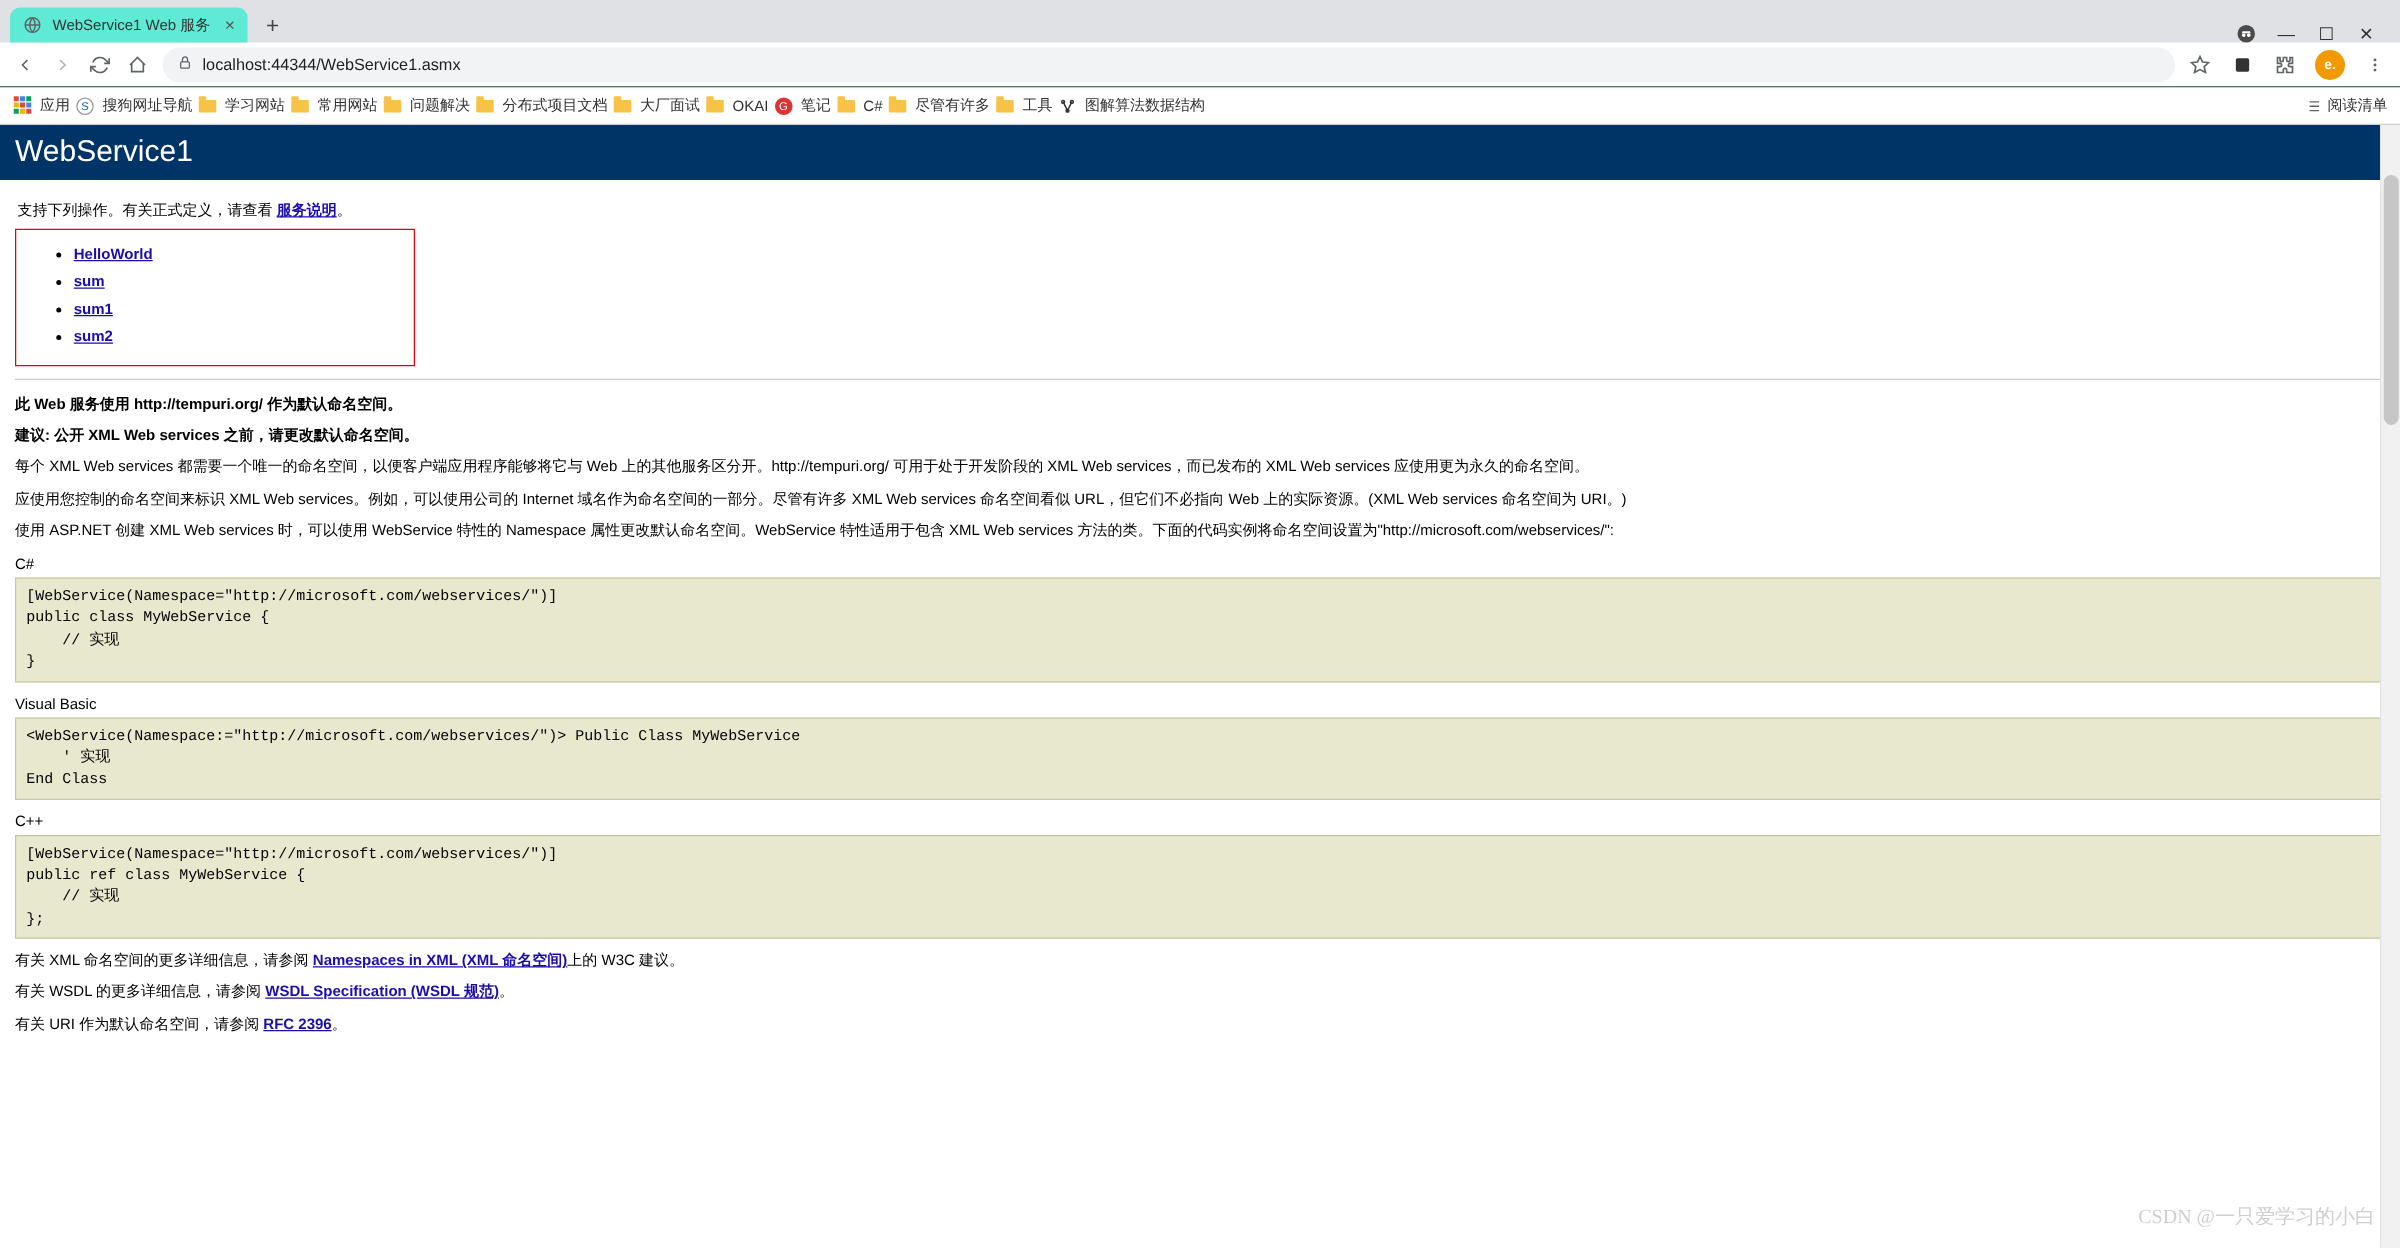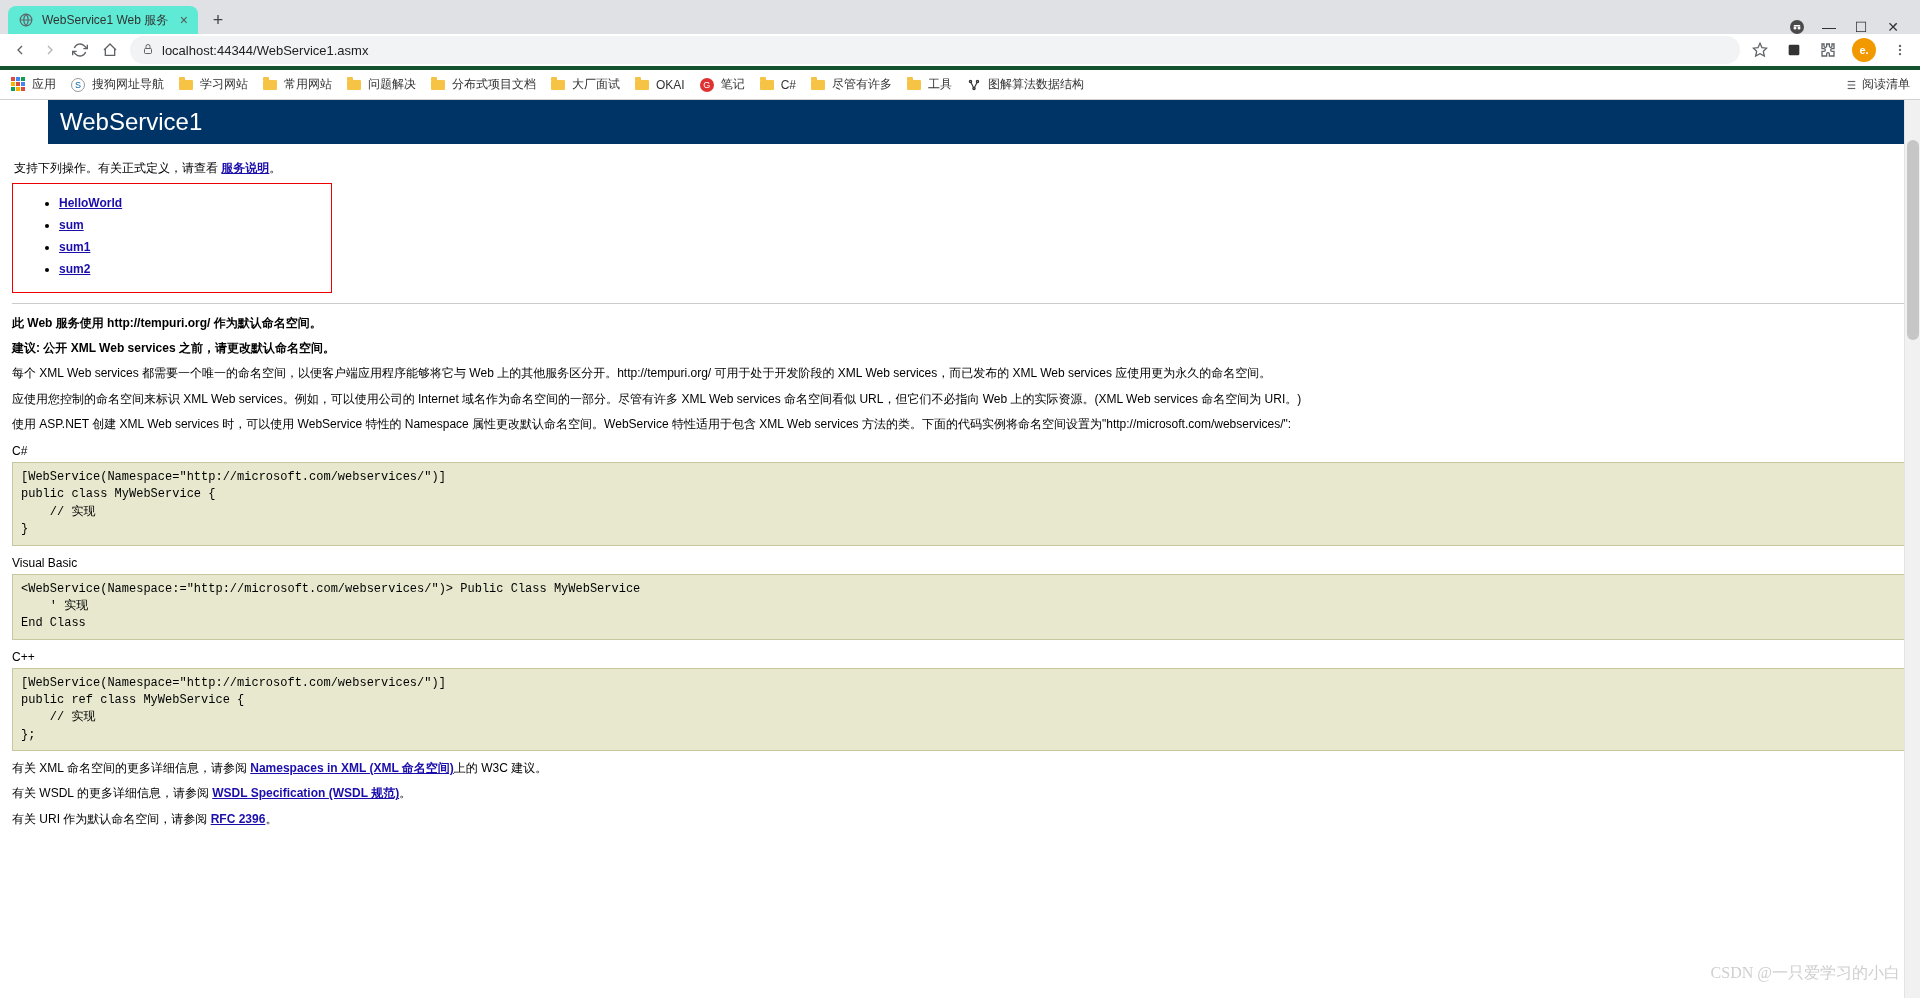--- a/index.html
+++ b/index.html
@@ -9,44 +9,44 @@
   .chrome { background: #dfe1e5; }
   .tab-strip { display: flex; align-items: flex-end; height: 34px; padding: 6px 8px 0 8px; gap: 6px; }
   .tab { display: flex; align-items: center; gap: 8px; background: #5eead4; border-radius: 8px 8px 0 0; height: 28px; padding: 0 10px; min-width: 190px; font-size: 12px; color: #333; position: relative; }
   .tab .favicon { width: 16px; height: 16px; display:flex; align-items:center; justify-content:center; }
   .tab .close { margin-left: auto; font-size: 14px; color:#555; }
   .newtab { width: 28px; height: 28px; display:flex; align-items:center; justify-content:center; color:#444; font-size:18px; }
   .win-controls { margin-left: auto; display:flex; gap:18px; padding-right:12px; color:#333; }
   .win-controls span { width:14px; height:14px; display:flex; align-items:center; justify-content:center; font-size:14px; }
   .incognito { width:20px; height:20px; border-radius:50%; background:#4a4a4a; display:flex; align-items:center; justify-content:center; }
 
-  .toolbar { display:flex; align-items:center; gap:10px; background:#fff; height:36px; padding:0 10px; border-bottom:4px solid #14532d; }
+  .toolbar { display:flex; align-items:center; gap:10px; background:#fff; height:36px; padding:0 10px; border-bottom:1px solid #14532d; }
   .nav-btn { width:20px; height:20px; display:flex; align-items:center; justify-content:center; color:#5f6368; }
   .nav-btn.disabled { color:#b5b5b5; }
   .addr { flex:1; display:flex; align-items:center; gap:8px; background:#f1f3f4; border-radius:16px; height:28px; padding:0 12px; color:#202124; font-size:13px; }
   .addr .lock { color:#5f6368; }
   .right-icons { display:flex; align-items:center; gap:14px; }
   .avatar { width:24px; height:24px; border-radius:50%; background:#f29900; color:#fff; display:flex; align-items:center; justify-content:center; font-size:11px; font-weight:bold; }
 
-  .bookmarks { display:flex; align-items:center; gap:14px; background:#fff; height:30px; padding:0 10px; border-bottom:1px solid #d0d0d0; font-size:12px; color:#333; }
+  .bookmarks { display:flex; align-items:center; gap:4px; background:#fff; height:30px; padding:0 10px; border-bottom:1px solid #d0d0d0; font-size:12px; color:#333; }
   .bm { display:flex; align-items:center; gap:6px; white-space:nowrap; }
   .bm-icon { width:16px; height:16px; display:flex; align-items:center; justify-content:center; }
   .folder { width:14px; height:10px; background:#f6c344; border-radius:1px; position:relative; }
   .folder::before { content:""; position:absolute; top:-3px; left:0; width:6px; height:3px; background:#f6c344; border-radius:1px 1px 0 0; }
   .apps-icon { display:grid; grid-template-columns:repeat(3,4px); grid-template-rows:repeat(3,4px); gap:1px; }
   .apps-icon i { background:#dd4b39; width:4px; height:4px; }
   .apps-icon i:nth-child(2){background:#4285f4;} .apps-icon i:nth-child(3){background:#0f9d58;}
   .apps-icon i:nth-child(4){background:#f4b400;} .apps-icon i:nth-child(5){background:#dd4b39;} .apps-icon i:nth-child(6){background:#4285f4;}
   .apps-icon i:nth-child(7){background:#0f9d58;} .apps-icon i:nth-child(8){background:#f4b400;} .apps-icon i:nth-child(9){background:#dd4b39;}
   .circ { width:14px; height:14px; border-radius:50%; }
   .readlist { margin-left:auto; display:flex; align-items:center; gap:4px; }
 
   
   .page { position:relative; height: calc(998px - 34px - 36px - 30px); overflow:auto; }
-  .banner { background:#003366; color:#fff; padding:8px 12px; font-family: Verdana, Arial, sans-serif; margin-left: 48px; }
+  .banner { background:#003366; color:#fff; padding:8px 12px; font-family: Verdana, Arial, sans-serif; }
   .banner h1 { font-size:24px; font-weight:normal; margin:0; }
 
   .content { padding:10px 12px 30px 12px; font-family: Verdana, Arial, sans-serif; font-size:12px; color:#000; }
   .intro { margin:6px 0 6px 2px; }
   .svc-link { color:#1a0dab; text-decoration:underline; font-weight:bold; }
   .ops-box { border:1px solid #e00; padding:4px 6px 8px 6px; width:320px; margin:4px 0 10px 0; }
   .ops-box ul { list-style:disc; padding-left:40px; }
   .ops-box li { margin:8px 0; }
   .ops-box a { color:#1a0dab; font-weight:bold; text-decoration:underline; }
 

